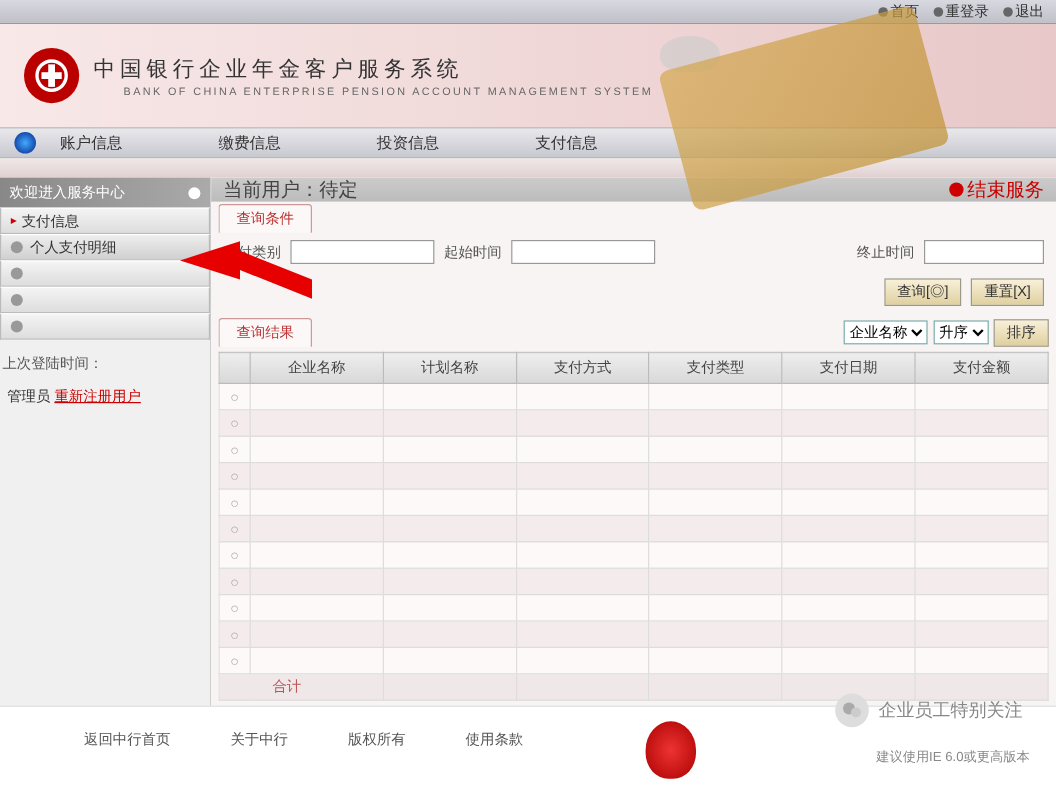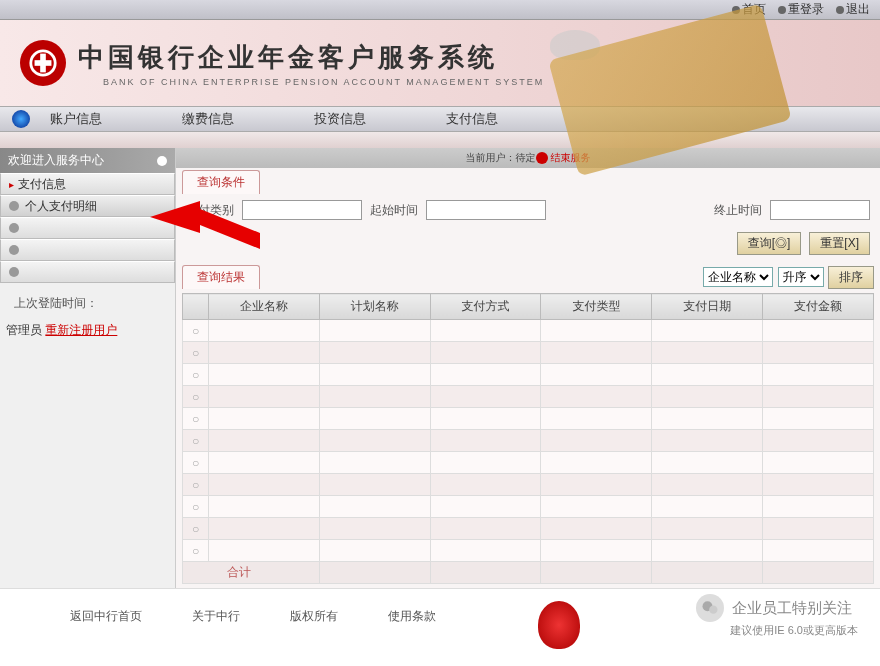--- a/index.html
+++ b/index.html
@@ -5,46 +5,46 @@
 * { margin: 0; padding: 0; box-sizing: border-box; font-family: "Microsoft YaHei", SimSun, sans-serif; }
 body { width: 880px; height: 666px; background: #fff; position: relative; overflow: hidden; }
 
 .top-bar { height: 20px; background: linear-gradient(#d8d8e0, #c0c0c8); border-bottom: 1px solid #999; display: flex; justify-content: flex-end; align-items: center; padding-right: 10px; gap: 12px; font-size: 12px; }
 .top-link { color: #333; display: flex; align-items: center; gap: 2px; cursor: pointer; }
 .top-link .dot { width: 8px; height: 8px; border-radius: 50%; background: #666; display: inline-block; }
 
 .banner { height: 86px; background: linear-gradient(90deg, #f8e8e8 0%, #f0d8d8 50%, #e8c8c8 100%); position: relative; display: flex; align-items: center; padding-left: 20px; }
 .logo-circle { width: 46px; height: 46px; border-radius: 50%; background: #b00; display: flex; align-items: center; justify-content: center; margin-right: 12px; }
 .logo-circle svg { width: 30px; height: 30px; fill: #fff; }
-.banner-text { font-size: 26px; font-weight: bold; color: #333; font-family: KaiTi, STKaiti, serif; letter-spacing: 4px; }
+.banner-text { font-size: 18px; font-weight: normal; color: #333; font-family: KaiTi, STKaiti, serif; letter-spacing: 4px; }
 .banner-sub { font-size: 9px; color: #666; letter-spacing: 2px; margin-top: 2px; margin-left: 25px; }
 .card-decor { position: absolute; right: 100px; top: 10px; width: 220px; height: 120px; background: linear-gradient(135deg, #d4a850, #c09030); border-radius: 8px; transform: rotate(-15deg); opacity: 0.7; }
 .mouse-decor { position: absolute; right: 280px; top: 10px; width: 50px; height: 30px; background: #ccc; border-radius: 50% 50% 40% 40%; opacity: 0.6; }
 
 .main-nav { height: 26px; background: linear-gradient(#e8e8ec, #c8c8d0); border-top: 1px solid #aaa; border-bottom: 1px solid #aaa; display: flex; align-items: center; padding-left: 12px; gap: 80px; font-size: 13px; }
 .nav-icon { width: 18px; height: 18px; border-radius: 50%; background: radial-gradient(#4af, #028); margin-right: -60px; }
 .nav-item { color: #333; cursor: pointer; }
 
 .sub-bar { height: 16px; background: linear-gradient(#f0e8e8, #e0d0d0); }
 
 .content { display: flex; height: 440px; }
 
 .sidebar { width: 176px; background: #f0f0f0; border-right: 1px solid #ccc; display: flex; flex-direction: column; }
 .sidebar-header { background: linear-gradient(90deg, #888, #aaa); color: #fff; font-size: 12px; padding: 4px 8px; display: flex; justify-content: space-between; align-items: center; }
 .sidebar-header .orb { width: 10px; height: 10px; border-radius: 50%; background: #fff; }
 .side-item { height: 22px; background: linear-gradient(#f4f4f4, #ddd); border: 1px solid #bbb; border-top: 1px solid #fff; display: flex; align-items: center; padding-left: 8px; font-size: 12px; color: #333; cursor: pointer; }
 .side-item .chev { color: #c00; margin-right: 4px; font-size: 10px; }
 .side-item .bullet { width: 10px; height: 10px; border-radius: 50%; background: #999; margin-right: 6px; }
 .side-item.active { background: linear-gradient(#eee, #d0d0d0); }
-.side-label { font-size: 12px; color: #555; padding: 12px 14px 4px; }
+.side-label { font-size: 12px; color: #555; padding: 12px 2px 4px; }
 .admin-row { font-size: 12px; padding: 6px; color: #333; }
 .admin-link { color: #c00; text-decoration: underline; cursor: pointer; }
 
 .main { flex: 1; display: flex; flex-direction: column; background: #f8f4f4; }
-.user-bar { height: 20px; background: linear-gradient(#ccc, #bbb); display: flex; align-items: center; justify-content: center; padding: 0 10px; font-size: 10px; color: #444; }
+.user-bar { height: 20px; background: linear-gradient(#ccc, #bbb); display: flex; align-items: center; justify-content: space-between; padding: 0 10px; font-size: 16px; color: #444; }
 .logout { color: #c00; display: flex; align-items: center; gap: 3px; cursor: pointer; }
 .logout .ic { width: 12px; height: 12px; border-radius: 50%; background: #c00; }
 
 .query-box { padding: 2px 6px; }
 .tab { display: inline-block; border: 1px solid #c99; border-bottom: none; padding: 3px 14px; font-size: 12px; color: #b33; background: #fdf8f8; border-radius: 3px 3px 0 0; }
 .filter-row { display: flex; align-items: center; gap: 8px; padding: 6px 4px; font-size: 12px; color: #555; flex-wrap: wrap; }
 .filter-row input[type=text] { border: 1px solid #999; height: 20px; padding: 0 4px; font-size: 12px; background: #fff; }
 .btn { background: linear-gradient(#f8f0d8, #e0d0a0); border: 1px solid #998; padding: 2px 10px; font-size: 12px; cursor: pointer; color: #333; }
 .sel { border: 1px solid #7aa; font-size: 12px; height: 20px; background: #fff; }
 
@@ -59,21 +59,21 @@
 .sum-row td { background: #f0e8e8 !important; color: #b55; padding-left: 44px; }
 
 .arrow { position: absolute; left: 150px; top: 195px; z-index: 50; pointer-events: none; }
 .arrow svg { width: 110px; height: 60px; }
 
 .footer { height: 56px; display: flex; align-items: center; gap: 50px; padding-left: 70px; font-size: 12px; color: #555; position: relative; border-top: 1px solid #ddd; }
 .footer-link { cursor: pointer; }
 .seal { position: absolute; right: 300px; top: 12px; width: 42px; height: 48px; background: radial-gradient(#e33, #a00); border-radius: 50% 50% 45% 45%; }
 .footer-note { position: absolute; right: 22px; bottom: 6px; font-size: 11px; color: #888; }
 
-.watermark { position: absolute; right: 28px; bottom: 44px; display: flex; align-items: center; gap: 8px; color: #888; font-size: 15px; z-index: 60; }
+.watermark { position: absolute; right: 28px; bottom: 60px; display: flex; align-items: center; gap: 8px; color: #888; font-size: 15px; z-index: 60; }
 .wechat-ic { width: 28px; height: 28px; border-radius: 50%; background: #ddd; display: flex; align-items: center; justify-content: center; }
 </style>
 </head>
 <body>
 
 <div class="top-bar">
   <span class="top-link">
       <span class="dot"></span>
       <span>首页</span>
     </span>

